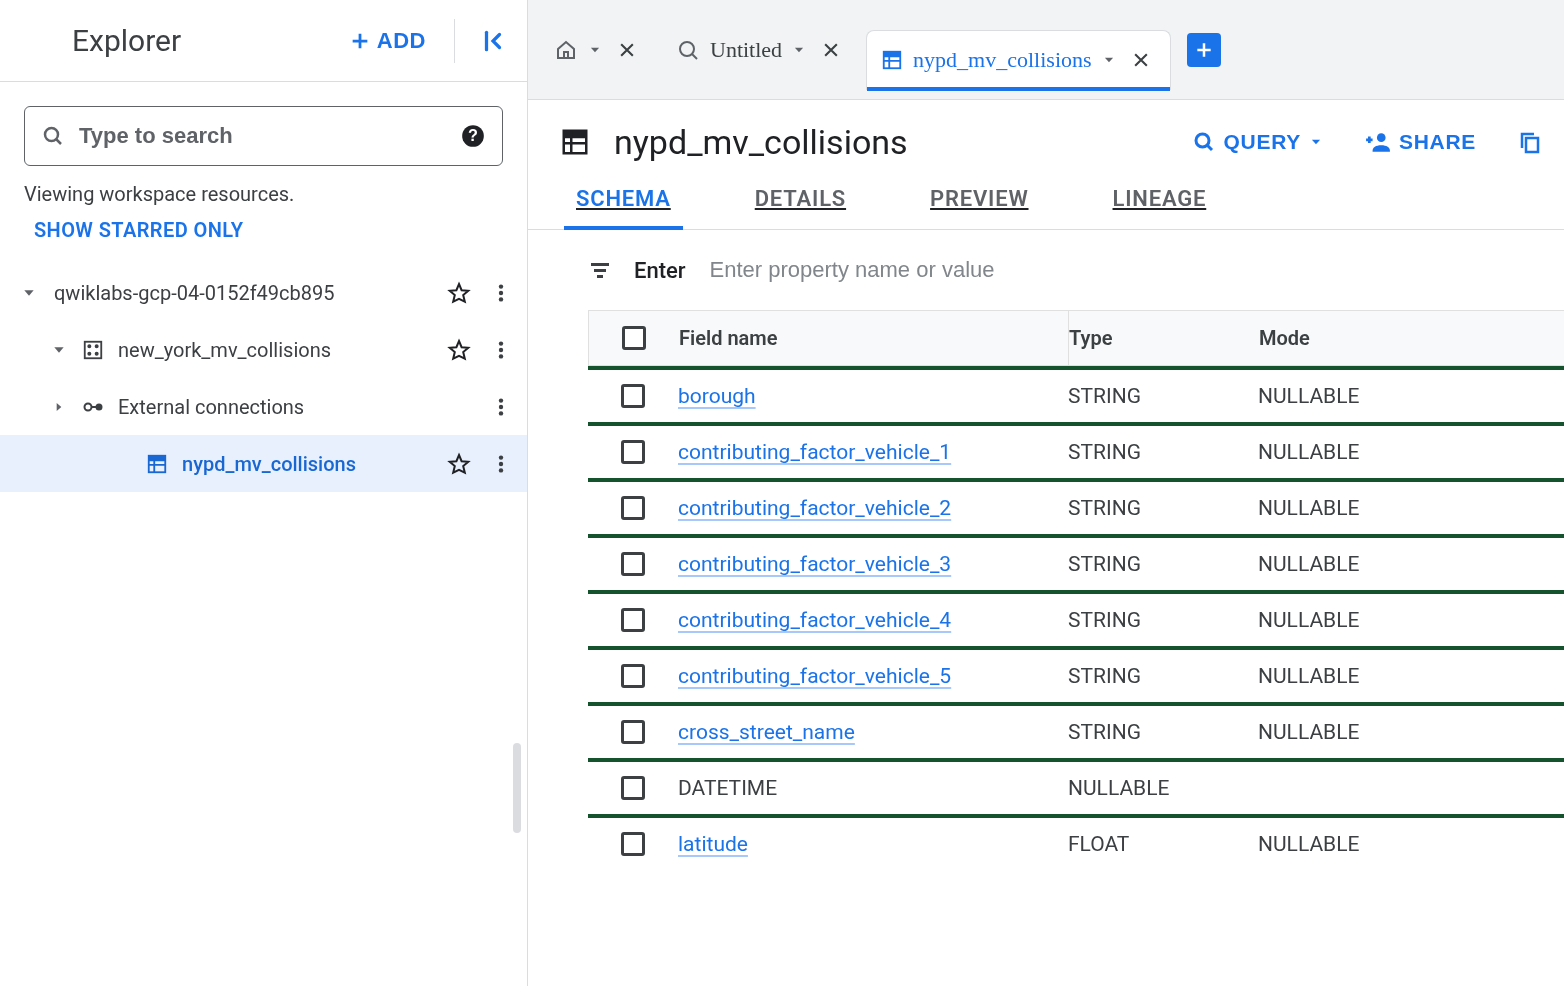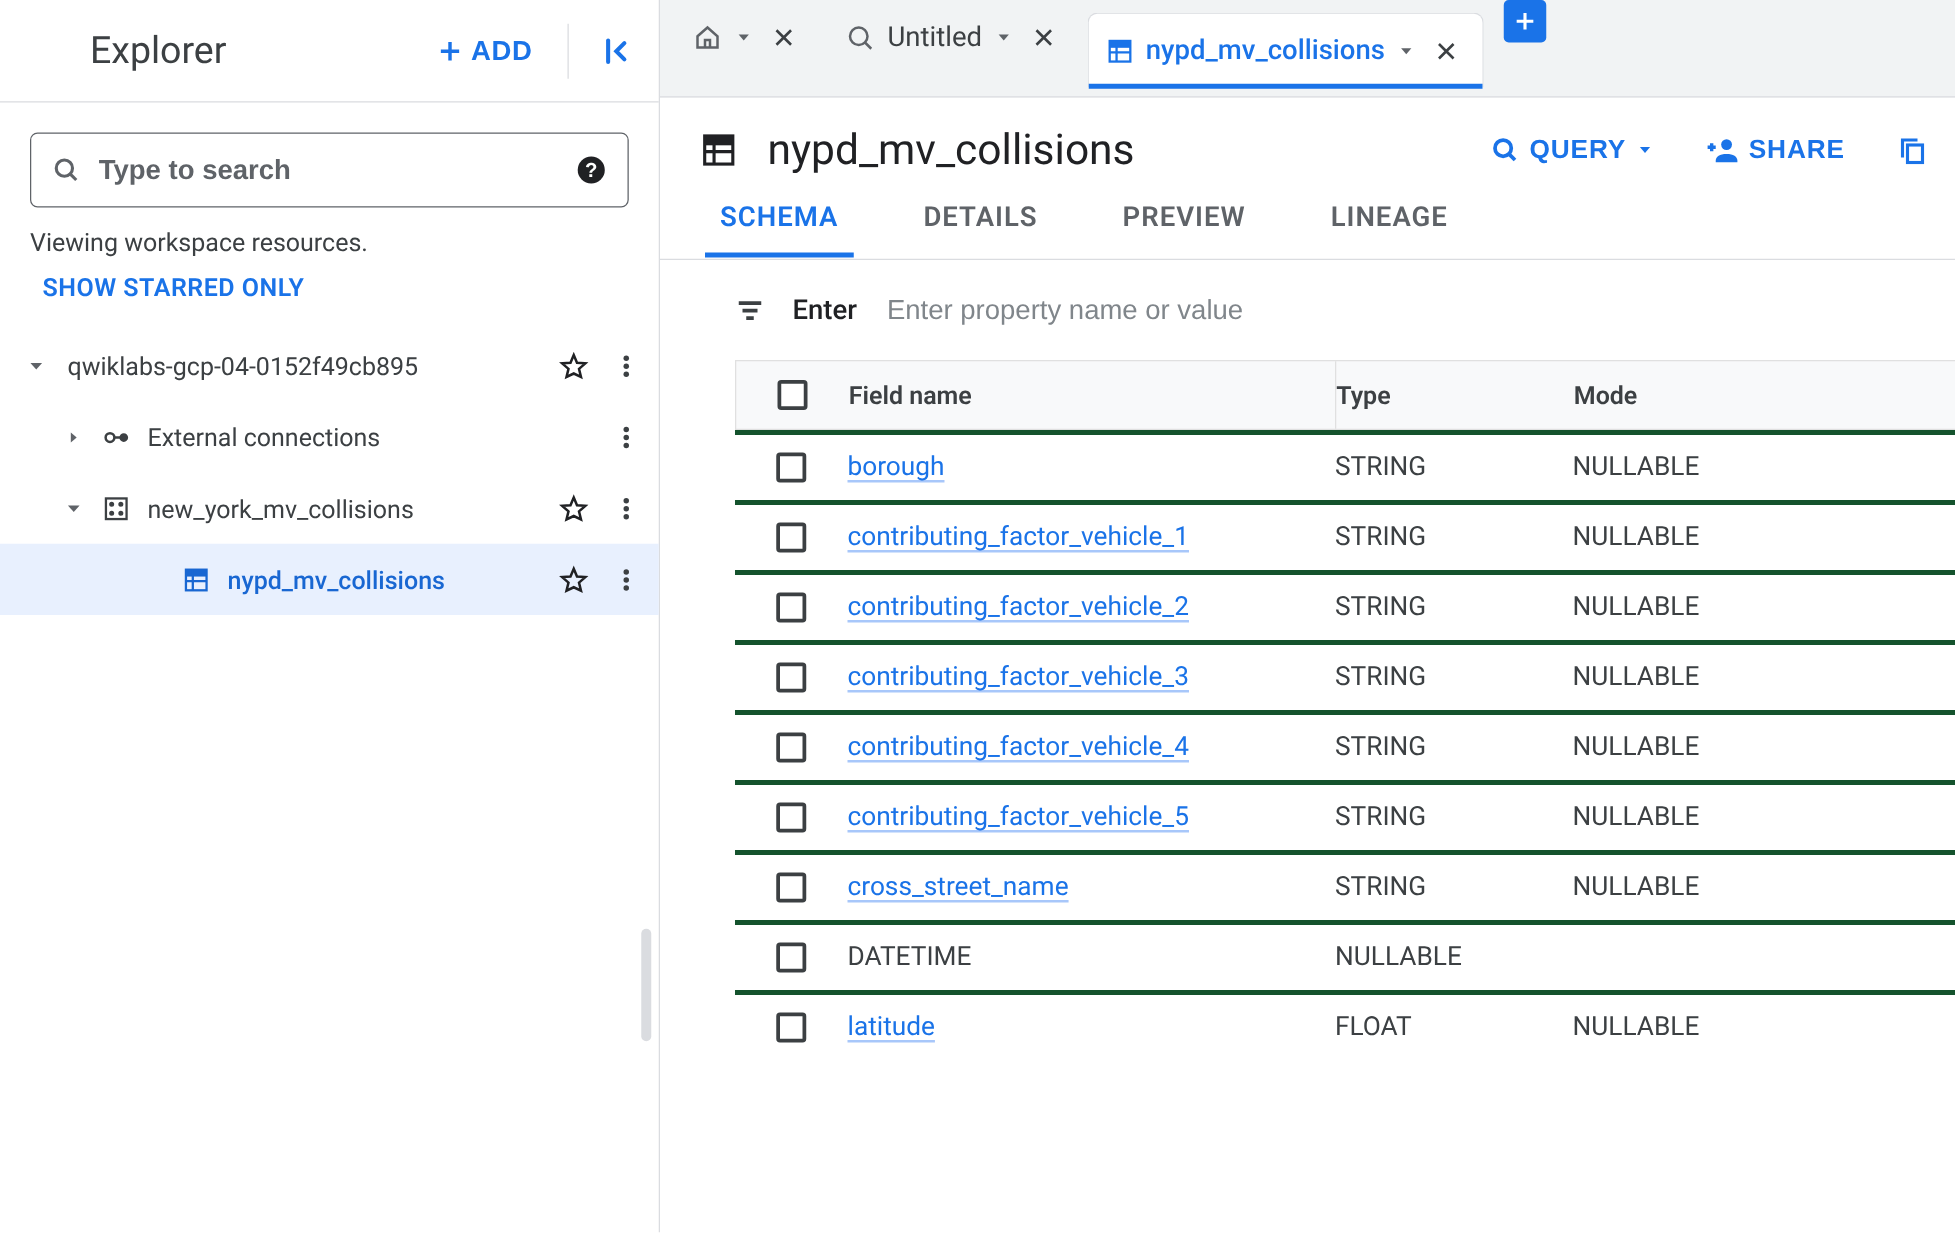--- a/index.html
+++ b/index.html
@@ -25,35 +25,35 @@
   .tree-row.selected .tree-label { color:#1967d2; font-weight:500;}
   .tree-arrow { width:30px; height:30px; display:flex; align-items:center; justify-content:center; color:#5f6368; cursor:pointer;}
   .tree-spacer { display:inline-block; width:30px;}
   .tree-icon { width:30px; display:flex; align-items:center; justify-content:center; color:#5f6368;}
   .tree-label { flex:1; font-size:20px; color:#3c4043; padding-left:6px; white-space:nowrap; overflow:hidden; text-overflow:ellipsis;}
   .tree-actions { display:flex; align-items:center; gap:6px;}
   .icon-btn { width:36px; height:36px; display:flex; align-items:center; justify-content:center; background:none; border:none; border-radius:50%; cursor:pointer; color:#3c4043;}
   .sidebar-scroll-hint{ position:absolute; left:513px; top:743px; width:8px; height:90px; background:#dadce0; border-radius:4px;}
   
   .main { flex:1; display:flex; flex-direction:column; min-width:0;}
-  .tabbar { display:flex; height:78px; background:#f1f3f4; border-bottom:1px solid #dadce0; padding:0 12px; gap:6px;}
+  .tabbar { display:flex; align-items:center; height:100px; background:#f1f3f4; border-bottom:1px solid #dadce0; padding:0 12px; gap:6px;font-family:Liberation Serif, serif;}
   .tab { display:flex; align-items:center; height:60px; padding:0 14px; gap:10px; border-radius:8px 8px 0 0; cursor:pointer; color:#3c4043;}
   .tab.raised { background:#fff; border:1px solid #dadce0; border-bottom:none; position:relative; top:10px;}
   .tab .arrow-down { color:#5f6368;}
   .tab-label { font-size:22px; white-space:nowrap;}
   .tab.raised .tab-label { color:#1a73e8; font-weight:500;}
   .tab.raised .tab-active-bar { position:absolute; bottom:-1px; left:0; right:0; height:4px; background:#1a73e8;}
   .close-x { width:30px; height:30px; display:flex; align-items:center; justify-content:center; border-radius:50%; color:#3c4043; cursor:pointer;}
   .newtab { width:34px; height:34px; display:flex; align-items:center; justify-content:center; background:#1a73e8; color:#fff; border-radius:4px; cursor:pointer; margin-left:10px;}
   .titlebar { display:flex; align-items:center; padding:22px 16px 8px 32px; gap:24px;}
   .table-icon { color:#3c4043;}
   .page-title { font-size:34px; font-weight:400; color:#202124;}
   .title-actions { margin-left:auto; display:flex; align-items:center; gap:30px; padding-right:0;}
   .action-btn { display:flex; align-items:center; gap:8px; color:#1a73e8; font-weight:600; font-size:21px; letter-spacing:.7px; background:none; border:none; cursor:pointer; }
-  .subtabs { display:flex; align-items:flex-start; height:60px; border-bottom:1px solid #dadce0; padding-left:44px; gap:60px;}
+  .subtabs { display:flex; align-items:flex-end; height:60px; border-bottom:1px solid #dadce0; padding-left:44px; gap:76px;text-decoration:underline;}
   .subtab { font-size:22px; font-weight:600; letter-spacing:.8px; color:#5f6368; padding:14px 4px 18px 4px; cursor:pointer; position:relative;}
   .subtab.active { color:#1a73e8;}
   .subtab.active::after { content:""; position:absolute; left:-8px; right:-8px; bottom:-1px; height:4px; background:#1a73e8;}
   .filterbar { display:flex; align-items:center; padding:26px 16px 26px 60px; gap:22px;}
   .filter-label { font-size:22px; font-weight:500; }
   .filter-input { border:none; outline:none; font-size:22px; color:#5f6368; flex:1;}
   .filter-input::placeholder{color:#80868b;}
   .schema-table { margin-left:60px;}
   .schema-row { display:grid; grid-template-columns:90px 390px 190px 180px; align-items:center; height:56px; border-top:4px solid #14532d;}
   .schema-row.header { background:#f8f9fa; border:1px solid #e0e0e0; border-right:none;}
@@ -133,65 +133,65 @@
                 <circle cx="12" cy="5" r="2.4"></circle>
                 <circle cx="12" cy="12" r="2.4"></circle>
                 <circle cx="12" cy="19" r="2.4"></circle>
               </svg>
             </button>
         </div>
       </div>
 
       <div class="tree-row" style="padding-left:44px;">
         <span class="tree-arrow">
-          <svg width="14" height="14" viewBox="0 0 24 24" fill="#5f6368">
-              <path d="M8 5l8 7-8 7z"></path>
-            </svg>
-        </span>
-        <span class="tree-icon">
-          <svg width="24" height="24" viewBox="0 0 24 24" fill="none" stroke="#3c4043" stroke-width="2">
-              <circle cx="7" cy="12" r="3.5"></circle>
-              <circle cx="18" cy="12" r="2.5" fill="#3c4043"></circle>
-              <path d="M10.5 12h5"></path>
-            </svg>
-        </span>
-        <span class="tree-label">External connections</span>
-        <div class="tree-actions">
-          <button class="icon-btn">
-              <svg width="22" height="22" viewBox="0 0 24 24" fill="#3c4043">
-                <circle cx="12" cy="5" r="2.4"></circle>
-                <circle cx="12" cy="12" r="2.4"></circle>
-                <circle cx="12" cy="19" r="2.4"></circle>
-              </svg>
-            </button>
-        </div>
-      </div>
-
-      <div class="tree-row" style="padding-left:44px;">
-        <span class="tree-arrow">
           <svg width="16" height="16" viewBox="0 0 24 24" fill="#5f6368">
               <path d="M5 8l7 8 7-8z"></path>
             </svg>
         </span>
         <span class="tree-icon">
           <svg width="22" height="22" viewBox="0 0 24 24" fill="none" stroke="#3c4043" stroke-width="2">
               <rect x="3" y="3" width="18" height="18"></rect>
               <circle cx="8" cy="8" r="1.2" fill="#3c4043"></circle>
               <circle cx="16" cy="8" r="1.2" fill="#3c4043"></circle>
               <circle cx="8" cy="16" r="1.2" fill="#3c4043"></circle>
               <circle cx="16" cy="16" r="1.2" fill="#3c4043"></circle>
             </svg>
         </span>
         <span class="tree-label">new_york_mv_collisions</span>
         <div class="tree-actions">
           <button class="icon-btn">
               <svg width="24" height="24" viewBox="0 0 24 24" fill="none" stroke="#202124" stroke-width="2">
                 <path d="M12 3l2.6 6.2 6.7.5-5.1 4.4 1.6 6.5L12 17.8 6.2 20.6l1.6-6.5L2.7 9.7l6.7-.5z"></path>
               </svg>
             </button>
+          <button class="icon-btn">
+              <svg width="22" height="22" viewBox="0 0 24 24" fill="#3c4043">
+                <circle cx="12" cy="5" r="2.4"></circle>
+                <circle cx="12" cy="12" r="2.4"></circle>
+                <circle cx="12" cy="19" r="2.4"></circle>
+              </svg>
+            </button>
+        </div>
+      </div>
+
+      <div class="tree-row" style="padding-left:44px;">
+        <span class="tree-arrow">
+          <svg width="14" height="14" viewBox="0 0 24 24" fill="#5f6368">
+              <path d="M8 5l8 7-8 7z"></path>
+            </svg>
+        </span>
+        <span class="tree-icon">
+          <svg width="24" height="24" viewBox="0 0 24 24" fill="none" stroke="#3c4043" stroke-width="2">
+              <circle cx="7" cy="12" r="3.5"></circle>
+              <circle cx="18" cy="12" r="2.5" fill="#3c4043"></circle>
+              <path d="M10.5 12h5"></path>
+            </svg>
+        </span>
+        <span class="tree-label">External connections</span>
+        <div class="tree-actions">
           <button class="icon-btn">
               <svg width="22" height="22" viewBox="0 0 24 24" fill="#3c4043">
                 <circle cx="12" cy="5" r="2.4"></circle>
                 <circle cx="12" cy="12" r="2.4"></circle>
                 <circle cx="12" cy="19" r="2.4"></circle>
               </svg>
             </button>
         </div>
       </div>
 

